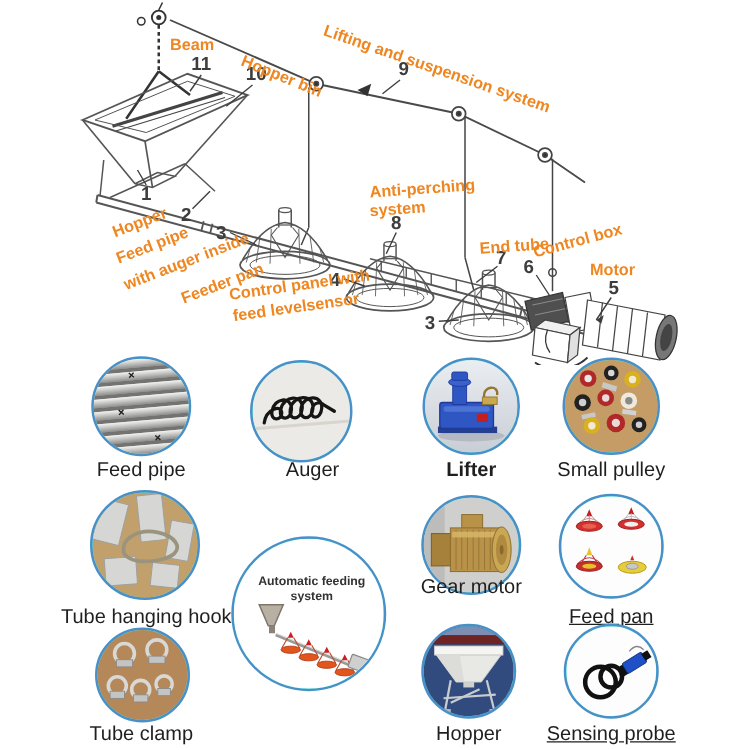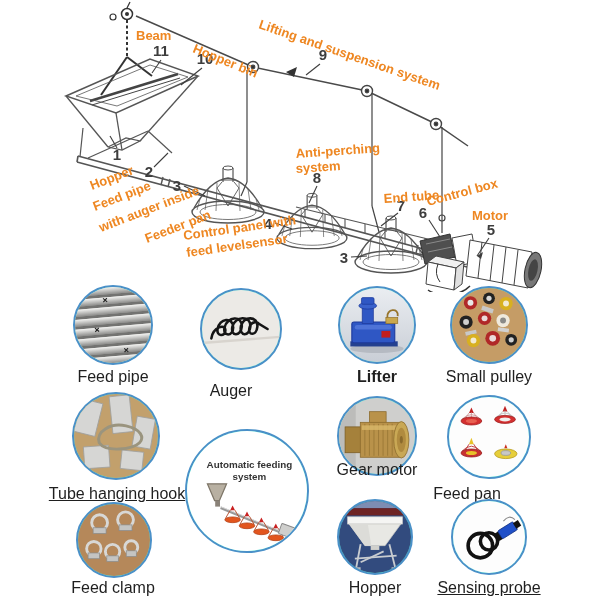--- a/index.html
+++ b/index.html
@@ -211,21 +211,21 @@
   </div>
   <div class="caption" style="left:43px;top:367px;width:140px;">Feed pipe</div>
 
   <div class="pcircle" style="left:200px;top:288px;width:82px;height:82px;">
     <svg viewBox="0 0 100 100">
       <rect width="100" height="100" fill="#eceae6"></rect>
       <path d="M0,68 L100,60" stroke="#d8d4ce" stroke-width="3"></path>
       <path d="M12,62 C14,48 30,42 30,52 C30,60 18,60 20,50 C22,36 40,34 40,48 C40,60 26,60 29,48 C32,34 52,32 51,47 C50,60 36,60 39,47 C42,33 63,32 62,47 C61,60 47,60 50,46 C53,33 72,33 71,47 C70,59 58,59 61,48 C63,40 70,40 74,44 L84,50" fill="none" stroke="#151515" stroke-width="3.3" stroke-linecap="round"></path>
     </svg>
   </div>
-  <div class="caption" style="left:161px;top:367px;width:140px;margin-top:14px;">Auger</div>
+  <div class="caption" style="left:180px;top:367px;width:140px;">Auger</div>
 
   <div class="pcircle" style="left:338px;top:286px;width:78px;height:78px;">
     <svg viewBox="0 0 100 100">
       <defs>
           <linearGradient id="lg" x1="0" y1="0" x2="0" y2="1">
         <stop offset="0" stop-color="#eaedf1"></stop>
             <stop offset="1" stop-color="#c9ced6"></stop>
           </linearGradient>
         </defs>
       <rect width="100" height="100" fill="url(#lg)"></rect>
@@ -279,21 +279,21 @@
       <g fill="#d6d6d4" stroke="#a0a09e">
         <rect x="4" y="8" width="26" height="40" transform="rotate(14 17 28)"></rect>
         <rect x="44" y="2" width="24" height="44" transform="rotate(-6 56 24)"></rect>
         <rect x="72" y="28" width="22" height="36" transform="rotate(10 83 46)"></rect>
         <rect x="12" y="62" width="30" height="26" transform="rotate(-4 27 75)"></rect>
         <rect x="56" y="68" width="26" height="22" transform="rotate(6 69 79)"></rect>
       </g>
       <path d="M30,58 C26,44 44,34 62,38 C80,42 84,52 78,58 C70,66 38,70 30,58 Z" fill="none" stroke="#9a947e" stroke-width="3.5"></path>
     </svg>
   </div>
-  <div class="caption" style="left:37px;top:484px;width:160px;text-decoration:underline;">Tube hanging hook</div>
+  <div class="caption" style="left:37px;top:484px;width:160px;">Tube hanging hook</div>
 
   <div class="pcircle" style="left:185px;top:429px;width:124px;height:124px;border-width:2px;">
     <svg viewBox="0 0 100 100">
       <rect width="100" height="100" fill="#ffffff"></rect>
       <text class="bigtxt" x="52" y="31" text-anchor="middle">Automatic feeding</text>
       <text class="bigtxt" x="52" y="41" text-anchor="middle">system</text>
       <g>
         <polygon points="17,44 33,44 27,58 23,58" fill="#b8b0a2" stroke="#7e7668"></polygon>
         <rect x="23.5" y="58" width="4" height="5" fill="#8a8278"></rect>
         <line x1="28" y1="64" x2="82" y2="86" stroke="#999" stroke-width="2.2"></line>
@@ -375,21 +375,21 @@
           <ellipse cx="0" cy="0" rx="7" ry="2.5" fill="#e8c22a"></ellipse>
         </g>
         <g transform="translate(71,71)">
           <polygon points="-2,-7 2,-7 0,-12" fill="#cc3020"></polygon>
           <ellipse cx="0" cy="0" rx="14" ry="6" fill="#e6ce3a" stroke="#b89a1a"></ellipse>
           <ellipse cx="0" cy="-1" rx="6" ry="3" fill="#c8c8c6" stroke="#9a9a98"></ellipse>
         </g>
       </g>
     </svg>
   </div>
-  <div class="caption" style="left:397px;top:484px;width:140px;">Feed pan</div>
+  <div class="caption" style="left:419px;top:484px;width:140px;text-decoration:underline;">Feed pan</div>
 
   <div class="pcircle" style="left:76px;top:502px;width:76px;height:76px;">
     <svg viewBox="0 0 100 100">
       <rect width="100" height="100" fill="#b5885a"></rect>
       <g>
         <g transform="translate(30,26)">
             <circle r="11" fill="none" stroke="#d8d8d6" stroke-width="4"></circle>
             <rect x="-9" y="7" width="18" height="8" fill="#c4c4c2" stroke="#8a8a88"></rect>
           </g>
         <g transform="translate(66,22)">
@@ -404,21 +404,21 @@
             <circle r="10" fill="none" stroke="#d8d8d6" stroke-width="4"></circle>
             <rect x="-8" y="6" width="16" height="8" fill="#c4c4c2" stroke="#8a8a88"></rect>
           </g>
         <g transform="translate(74,60)">
             <circle r="9" fill="none" stroke="#d8d8d6" stroke-width="4"></circle>
             <rect x="-7" y="5" width="14" height="8" fill="#c4c4c2" stroke="#8a8a88"></rect>
           </g>
       </g>
     </svg>
   </div>
-  <div class="caption" style="left:43px;top:578px;width:140px;">Feed clamp</div>
+  <div class="caption" style="left:43px;top:578px;width:140px;">Tube clamp</div>
 
   <div class="pcircle" style="left:337px;top:499px;width:76px;height:76px;">
     <svg viewBox="0 0 100 100">
       <rect width="100" height="100" fill="#324b7e"></rect>
       <rect x="0" y="0" width="100" height="10" fill="#7d8db3"></rect>
       <rect x="0" y="10" width="100" height="10" fill="#6e2424"></rect>
       <rect x="12" y="22" width="76" height="10" fill="#f5f5f3" stroke="#d0d0ce"></rect>
       <polygon points="14,32 86,32 64,62 36,62" fill="#e8e8e4" stroke="#c8c8c4"></polygon>
       <polygon points="14,32 40,32 45,62 36,62" fill="#dcdcd8"></polygon>
       <rect x="44" y="62" width="12" height="6" fill="#d0d0cc"></rect>

